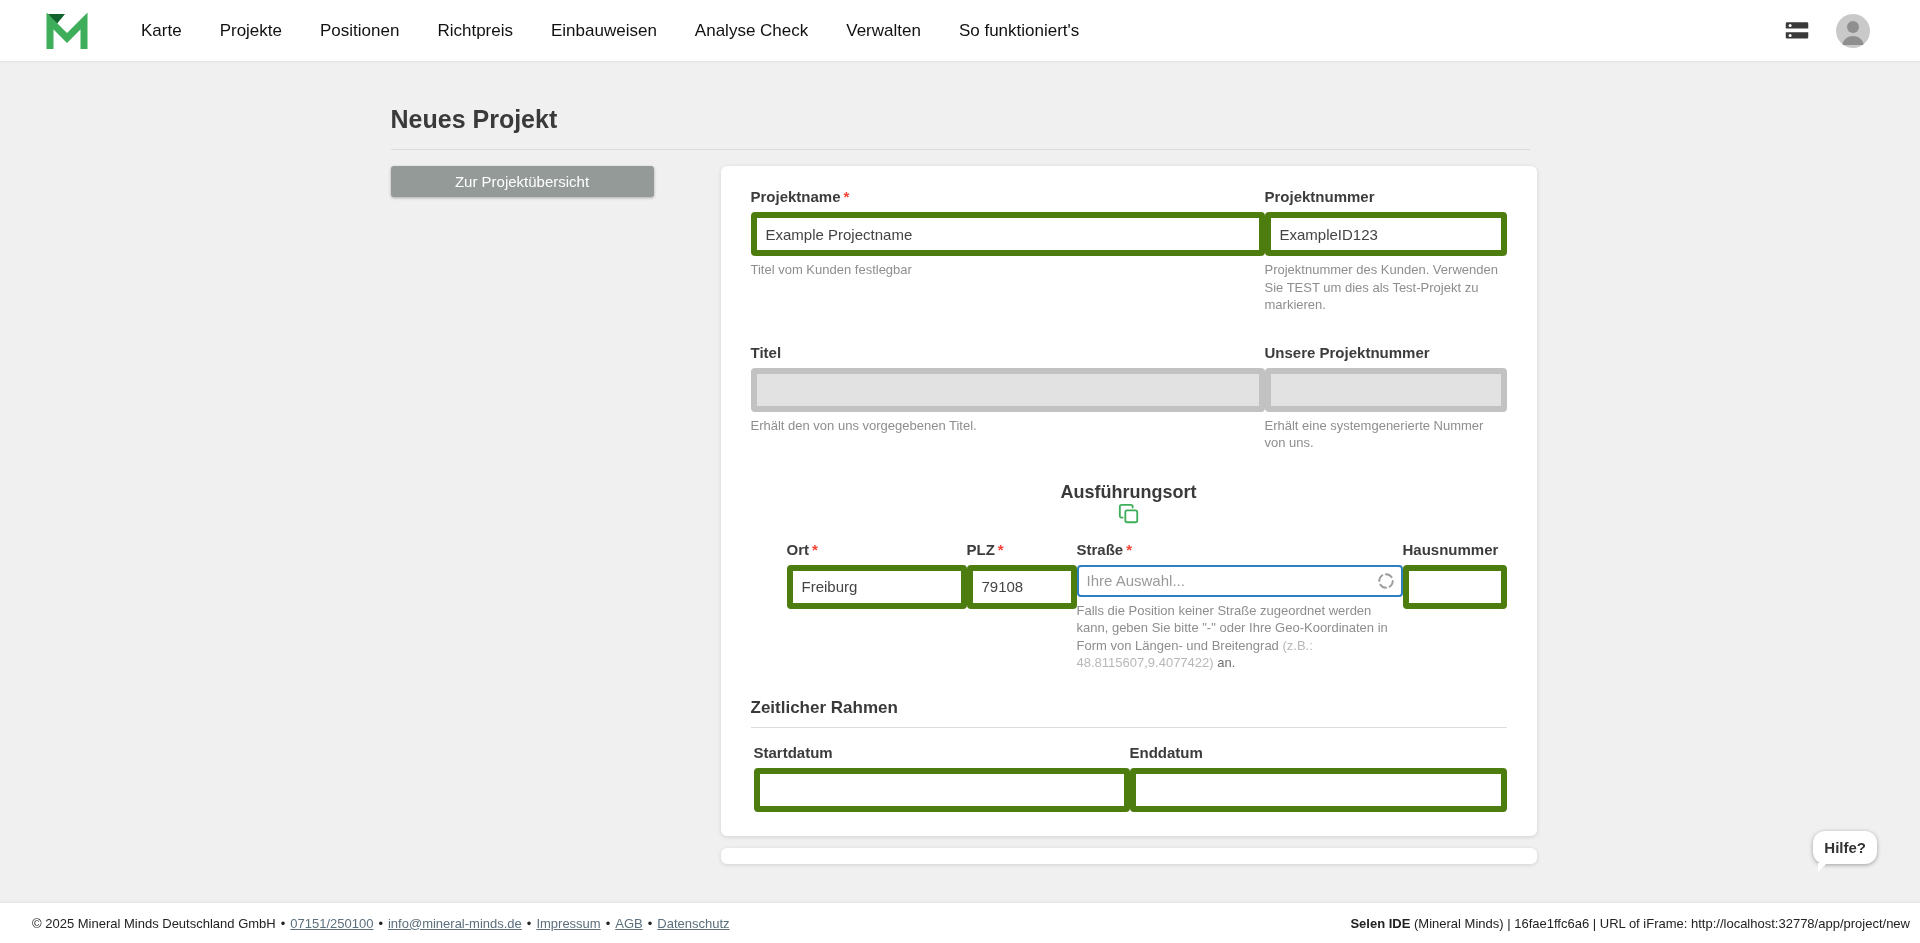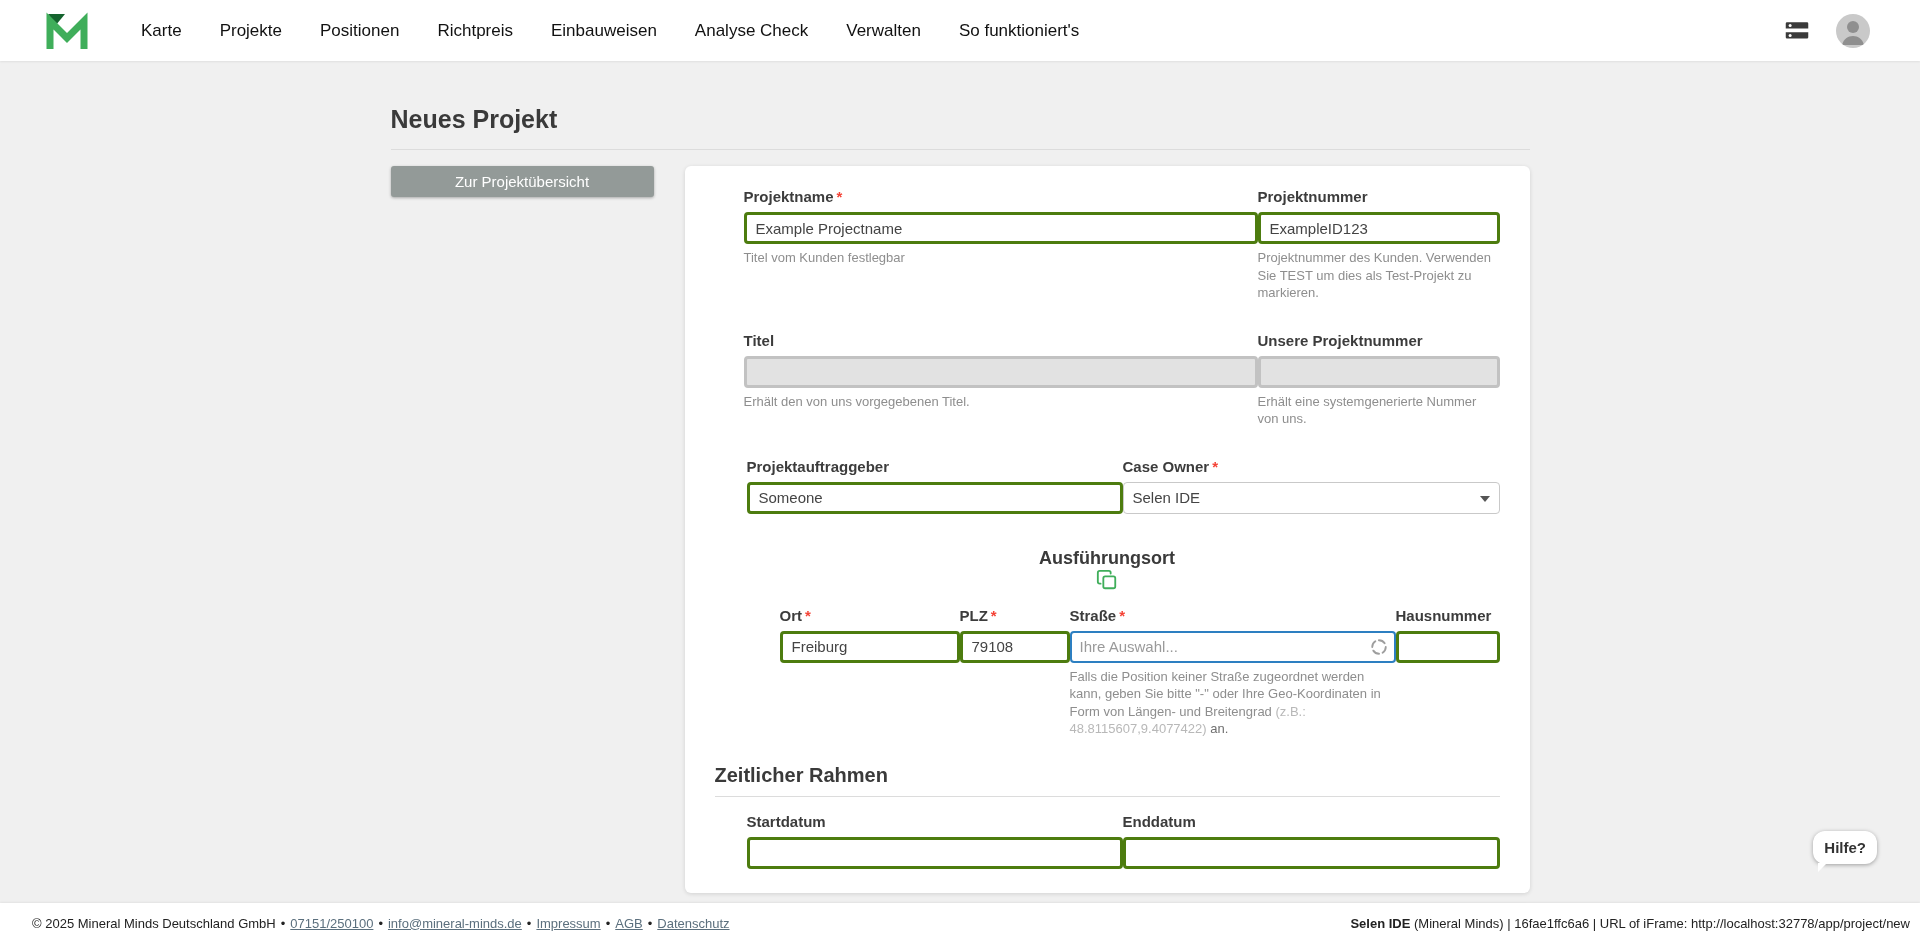--- a/index.html
+++ b/index.html
@@ -40,21 +40,21 @@
     width: 34px; height: 34px; border-radius: 50%;
     background: #c9c9c9; overflow: hidden; display: inline-block; cursor: pointer;
   }
 
   
   main { flex: 1 1 auto; overflow: hidden; }
   .container { width: 1139px; margin: 0 auto; padding-top: 44px; }
   h1.page-title { font-size: 25px; font-weight: 700; color: #3a3a3a; margin-bottom: 15px; }
   hr.title-hr { border: none; border-top: 1px solid #dcdcdc; margin-bottom: 16px; }
 
-  .content-row { display: flex; align-items: flex-start; }
+  .content-row { display: flex; align-items: flex-start; gap: 36px; }
   .left-col { width: 263px; margin-right: 31px; flex: none; }
   .back-btn {
     width: 100%; height: 31px;
     background: #939a98; color: #fff;
     border: none; border-radius: 3px;
     font-family: inherit; font-size: 15px;
     box-shadow: 0 1px 3px rgba(0,0,0,0.3);
     cursor: pointer;
   }
   .right-col { flex: 1 1 auto; }
@@ -73,23 +73,23 @@
   
   .frow { display: flex; justify-content: flex-end; }
   .mb30 { margin-bottom: 30px; }
   .mb34 { margin-bottom: 34px; }
   .mb26 { margin-bottom: 26px; }
   .fgroup { display: flex; flex-direction: column; }
   .fgroup label { font-size: 15px; font-weight: 700; color: #3c3c3c; margin-bottom: 7px; }
   .req { color: #f44336; margin-left: 3px; font-weight: 700; }
   .fgroup input {
     height: 32px;
-    border: 3px solid #4d7c0f;
+    border: 6px solid #4d7c0f;
     border-radius: 4px;
-    padding: 10px 9px;
+    padding: 16px 9px;
     font-size: 15px;
     font-family: inherit;
     color: #444;
     background: #fff;
     width: 100%;
   }
   .fgroup input:disabled { background: #e2e2e2; border-color: #c2c2c2; cursor: default; }
   .fgroup input::placeholder { color: #9a9a9a; }
   .helper { font-size: 13px; color: #8e8e8e; margin-top: 5px; line-height: 1.35; }
   .helper-example { color: #b8b8b8; }
@@ -242,35 +242,20 @@
               <input type="text" disabled="" style="">
               <div class="helper">Erhält den von uns vorgegebenen Titel.</div>
             </div>
             <div class="fgroup w242">
               <label>Unsere Projektnummer</label>
               <input type="text" disabled="" style="">
               <div class="helper">Erhält eine systemgenerierte Nummer von uns.</div>
             </div>
           </div>
 
-          <div class="frow mb34">
-            <div class="fgroup w376">
-              <label>Projektauftraggeber</label>
-              <input type="text" value="Someone" style="">
-            </div>
-            <div class="fgroup w377">
-              <label>
-                <span>Case Owner</span><span class="req">*</span>
-              </label>
-              <div class="select">
-                <span>Selen IDE</span>
-                <span class="caret"></span>
-              </div>
-            </div>
-          </div>
 
           <div class="section-head">
             <h2>Ausführungsort</h2>
             <span class="icon-btn">
               <svg width="22" height="22" viewBox="0 0 24 24" fill="none" stroke="#3fae5a" stroke-width="2" stroke-linecap="round" stroke-linejoin="round">
                 <rect x="8" y="8" width="13" height="13" rx="2"></rect>
                 <path d="M16 5V4a2 2 0 0 0-2-2H4a2 2 0 0 0-2 2v10a2 2 0 0 0 2 2h1"></path>
               </svg>
             </span>
           </div>
@@ -301,21 +286,21 @@
               <div class="helper">
                 <span>Falls die Position keiner Straße zugeordnet werden kann, geben Sie bitte "-" oder Ihre Geo-Koordinaten in Form von Längen- und Breitengrad </span><span class="helper-example">(z.B.: 48.8115607,9.4077422)</span><span class="helper-suffix"> an.</span>
               </div>
             </div>
             <div class="fgroup w104">
               <label>Hausnummer</label>
               <input type="text" style="">
             </div>
           </div>
 
-          <h2 style="font-size:20px;color:#3a3a3a;">Zeitlicher Rahmen</h2>
+          <h2 style="font-size:17px;color:#3a3a3a;">Zeitlicher Rahmen</h2>
           <hr class="section-hr">
 
           <div class="frow">
             <div class="fgroup w376">
               <label>Startdatum</label>
               <input type="text" style="">
             </div>
             <div class="fgroup w377">
               <label>Enddatum</label>
               <input type="text" style="">

